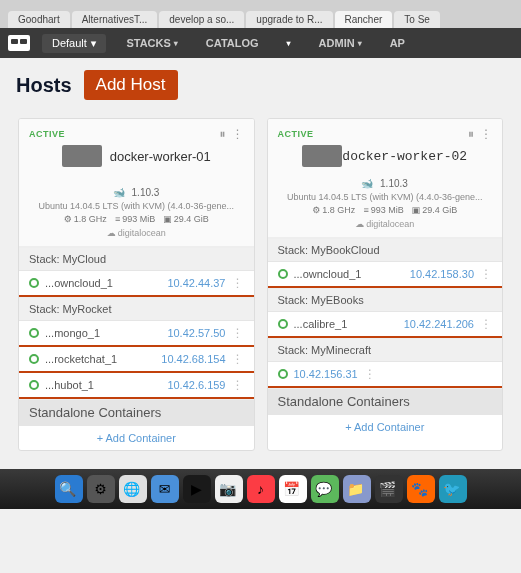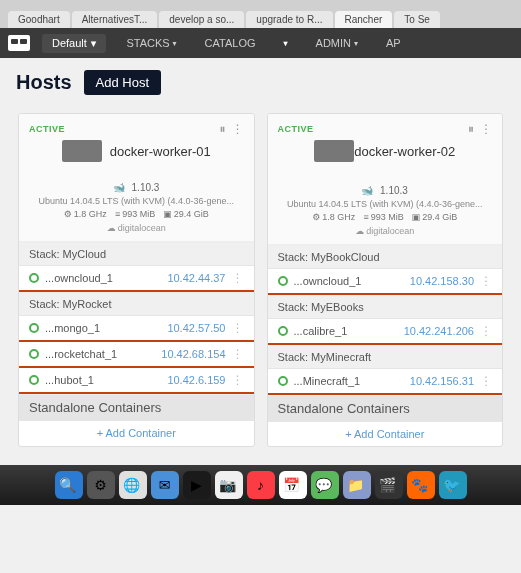--- a/index.html
+++ b/index.html
@@ -7,28 +7,28 @@
 
     
     .browser-tabs { background: #d0d0d0; padding: 4px 8px 0; display: flex; gap: 2px; align-items: flex-end; height: 28px; }
     .browser-tab { background: #e8e8e8; border-radius: 4px 4px 0 0; padding: 3px 10px; font-size: 10px; color: #444; white-space: nowrap; overflow: hidden; text-overflow: ellipsis; max-width: 90px; }
     .browser-tab.active { background: #f5f5f5; }
 
     
     .nav-bar { background: #3a3a3a; display: flex; align-items: center; padding: 0 8px; height: 30px; gap: 12px; }
     .nav-logo-img { width: 22px; height: 16px; background: white; border-radius: 2px; display: flex; align-items: center; justify-content: center; }
     .nav-default { background: #4a4a4a; color: white; padding: 3px 10px; border-radius: 3px; font-size: 11px; display: flex; align-items: center; gap: 4px; cursor: pointer; }
-    .nav-item { color: #ccc; font-size: 11px; padding: 3px 8px; cursor: pointer; display: flex; align-items: center; gap: 3px; }
+    .nav-item { color: #ccc; font-size: 11px; padding: 3px 8px; cursor: pointer; display: flex; align-items: center; gap: 3px; font-weight: bold; }
     .nav-item.active { color: white; font-weight: bold; }
     .nav-item span.arrow { font-size: 8px; }
 
     
     .page-header { padding: 12px 16px; background: #f0f0f0; display: flex; align-items: center; gap: 12px; }
     .page-title { font-size: 20px; font-weight: 700; color: #0f172a; }
-    .add-host-btn { background: #0f172a; color: white; border: none; padding: 5px 12px; border-radius: 3px; font-size: 13px; cursor: pointer; }
+    .add-host-btn { background: #c2410c; color: white; border: none; padding: 5px 12px; border-radius: 3px; font-size: 17px; cursor: pointer; }
 
     
     .hosts-grid { display: grid; grid-template-columns: 1fr 1fr; gap: 0; padding: 0 12px 12px; }
 
     
     .host-card { background: white; border: 1px solid #ddd; border-radius: 3px; margin: 6px; overflow: hidden; }
     .host-card-header { padding: 8px 10px; background: #fafafa; border-bottom: 1px solid #eee; display: flex; flex-direction: column; align-items: center; }
     .host-status-bar { display: flex; justify-content: space-between; align-items: center; width: 100%; margin-bottom: 4px; }
     .status-badge { font-size: 9px; font-weight: 600; letter-spacing: 0.5px; color: #4caf50; }
     .host-actions { display: flex; gap: 6px; }
@@ -177,21 +177,21 @@
 
   <div class="host-card">
     <div class="host-card-header">
       <div class="host-status-bar">
         <span class="status-badge">ACTIVE</span>
         <div class="host-actions">
           <span class="host-action">⏸</span>
           <span class="host-action">⋮</span>
         </div>
       </div>
-      <div style="display:flex; align-items:center; gap:0; width:100%; justify-content:center; margin-bottom:21px;">
+      <div style="display:flex; align-items:center; gap:0; width:100%; justify-content:center; margin-bottom:9px;font-family:Liberation Mono, monospace;">
         <div class="host-avatar" style="width:40px;height:22px;background:#777;border-radius:2px;"></div>
         <span class="host-name">docker-worker-02</span>
       </div>
       <div class="host-meta">
         <span style="font-size:10px;color:#999;">🐋</span>
         <span style="font-size:10px;color:#666;">1.10.3</span>
       </div>
       <div style="font-size:9px;color:#888;text-align:center;margin:1px 0;">Ubuntu 14.04.5 LTS (with KVM) (4.4.0-36-gene...</div>
       <div class="host-specs">
         <span class="host-spec">⚙ <span>1.8 GHz</span></span>
@@ -221,21 +221,20 @@
         <span class="stack-item-name">...calibre_1</span>
         <span class="stack-item-ip">10.42.241.206</span>
         <span class="stack-item-more">⋮</span>
       </div>
     </div>
 
     <div class="stack-section">
       <div class="stack-header">Stack: MyMinecraft</div>
       <div class="stack-item">
         <div class="stack-item-status"></div>
-        <span class="stack-item-name">...Minecraft_1</span>
         <span class="stack-item-ip">10.42.156.31</span>
         <span class="stack-item-more">⋮</span>
       </div>
     </div>
 
     <div class="standalone-section">
       <div class="standalone-header">Standalone Containers</div>
       <div class="add-container">+ Add Container</div>
     </div>
   </div>

